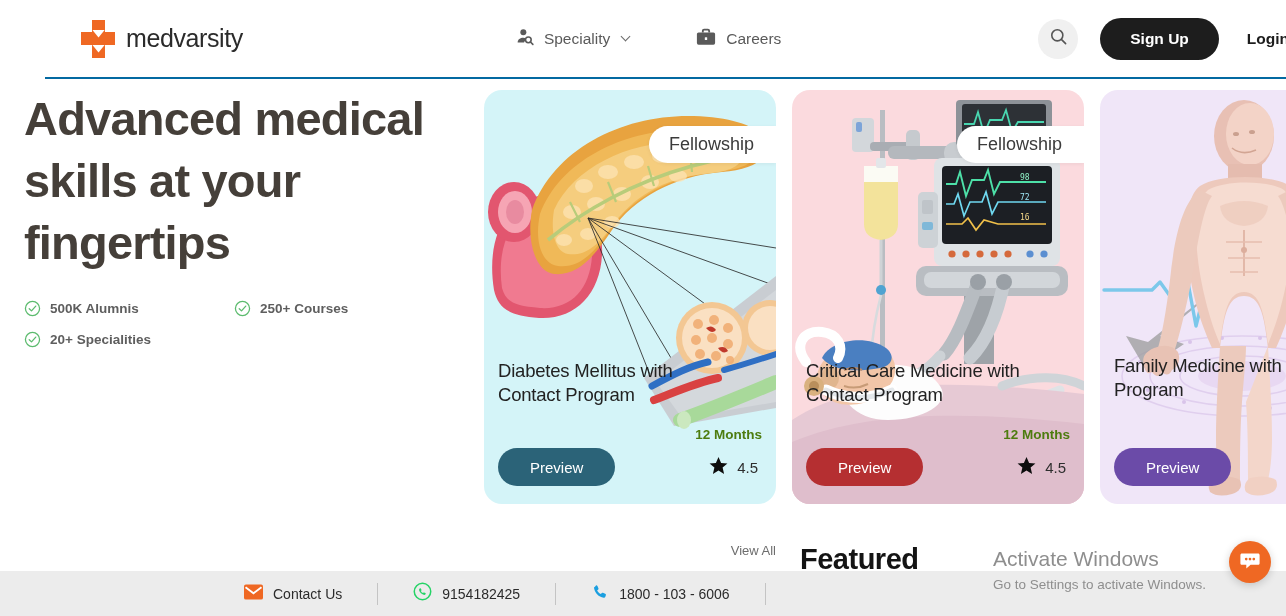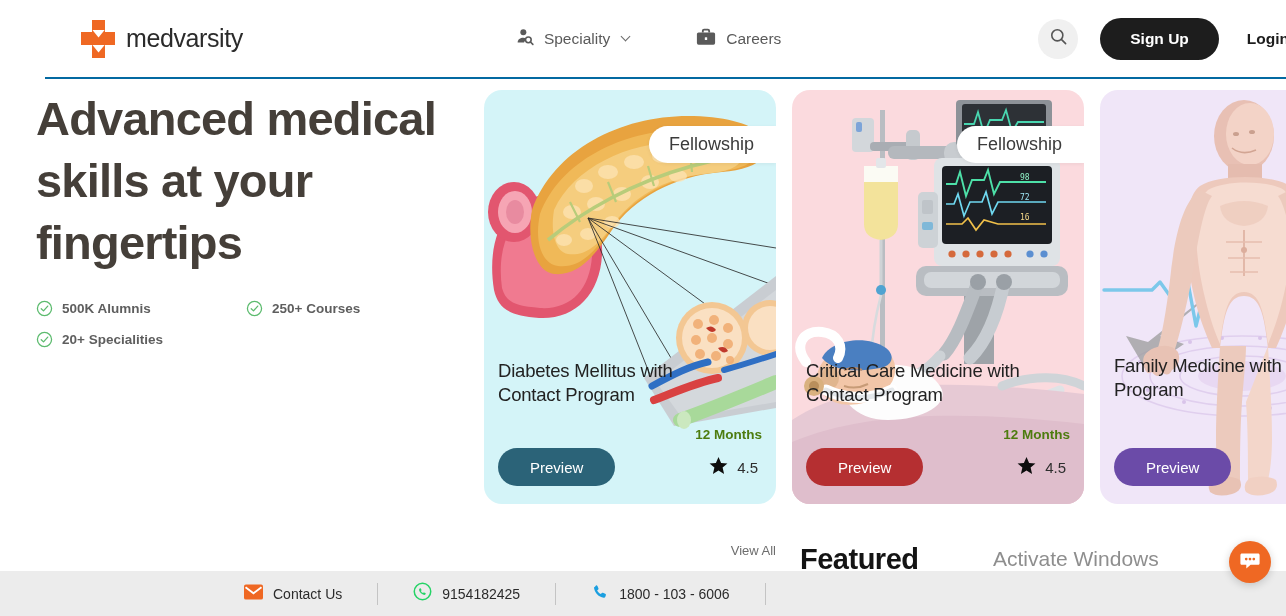--- a/index.html
+++ b/index.html
@@ -63,21 +63,21 @@
     font-size: 15.5px; font-weight: 700; cursor: pointer;
     font-family: "Liberation Sans", sans-serif;
   }
   .btn-login {
     background: none; border: none; color: #1d1d1d;
     font-size: 15.5px; font-weight: 700; cursor: pointer; padding: 0 6px;
     font-family: "Liberation Sans", sans-serif;
   }
 
   
-  .hero-left { position: absolute; left: 36px; top: 88px; width: 430px; }
+  .hero-left { position: absolute; left: 24px; top: 88px; width: 430px; }
   .hero-title {
     font-size: 47px; line-height: 62px; font-weight: 700;
     color: #453f39; letter-spacing: -0.8px;
   }
   .stats {
     margin-top: 26px; display: grid;
     grid-template-columns: 210px auto; row-gap: 14px;
   }
   .stat { display: flex; align-items: center; gap: 9px; }
   .stat-label { font-size: 13.5px; font-weight: 700; color: #5e5e5e; }
@@ -536,20 +536,21 @@
     <div class="sect-trending">
       <div class="view-all">View All</div>
     </div>
     <div class="sect-featured">
       <div class="sect-title">Featured</div>
     </div>
   </div>
 
   <div class="winmark">
     <div class="l1">Activate Windows</div>
+    <div class="l2">Go to Settings to activate Windows.</div>
   </div>
 
   <div class="bottombar">
     <div class="cbar-inner">
 
       <div class="cbar-item">
         <span>
           <svg width="19" height="16" viewBox="0 0 20 16">
             <rect x="0" y="0" width="20" height="16" rx="2" fill="#ef6823"></rect>
             <polyline points="1.6,3 10,9.4 18.4,3" fill="none" stroke="#ffffff" stroke-width="1.9"></polyline>

